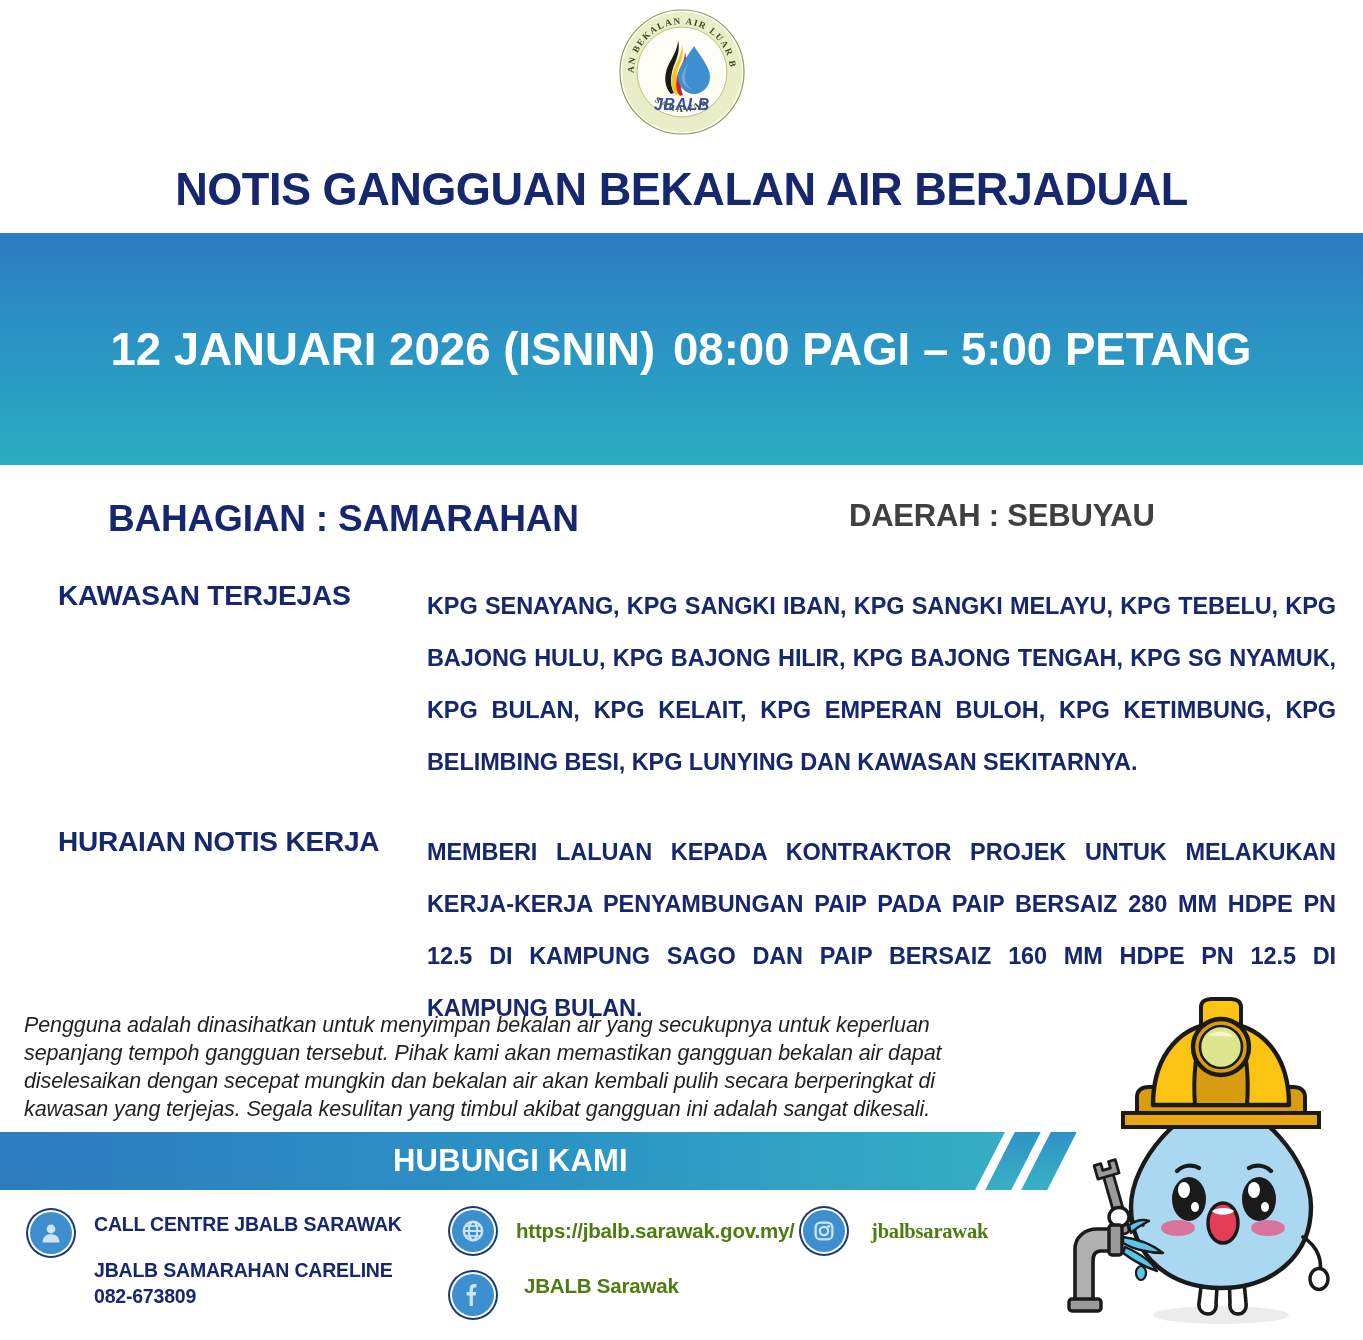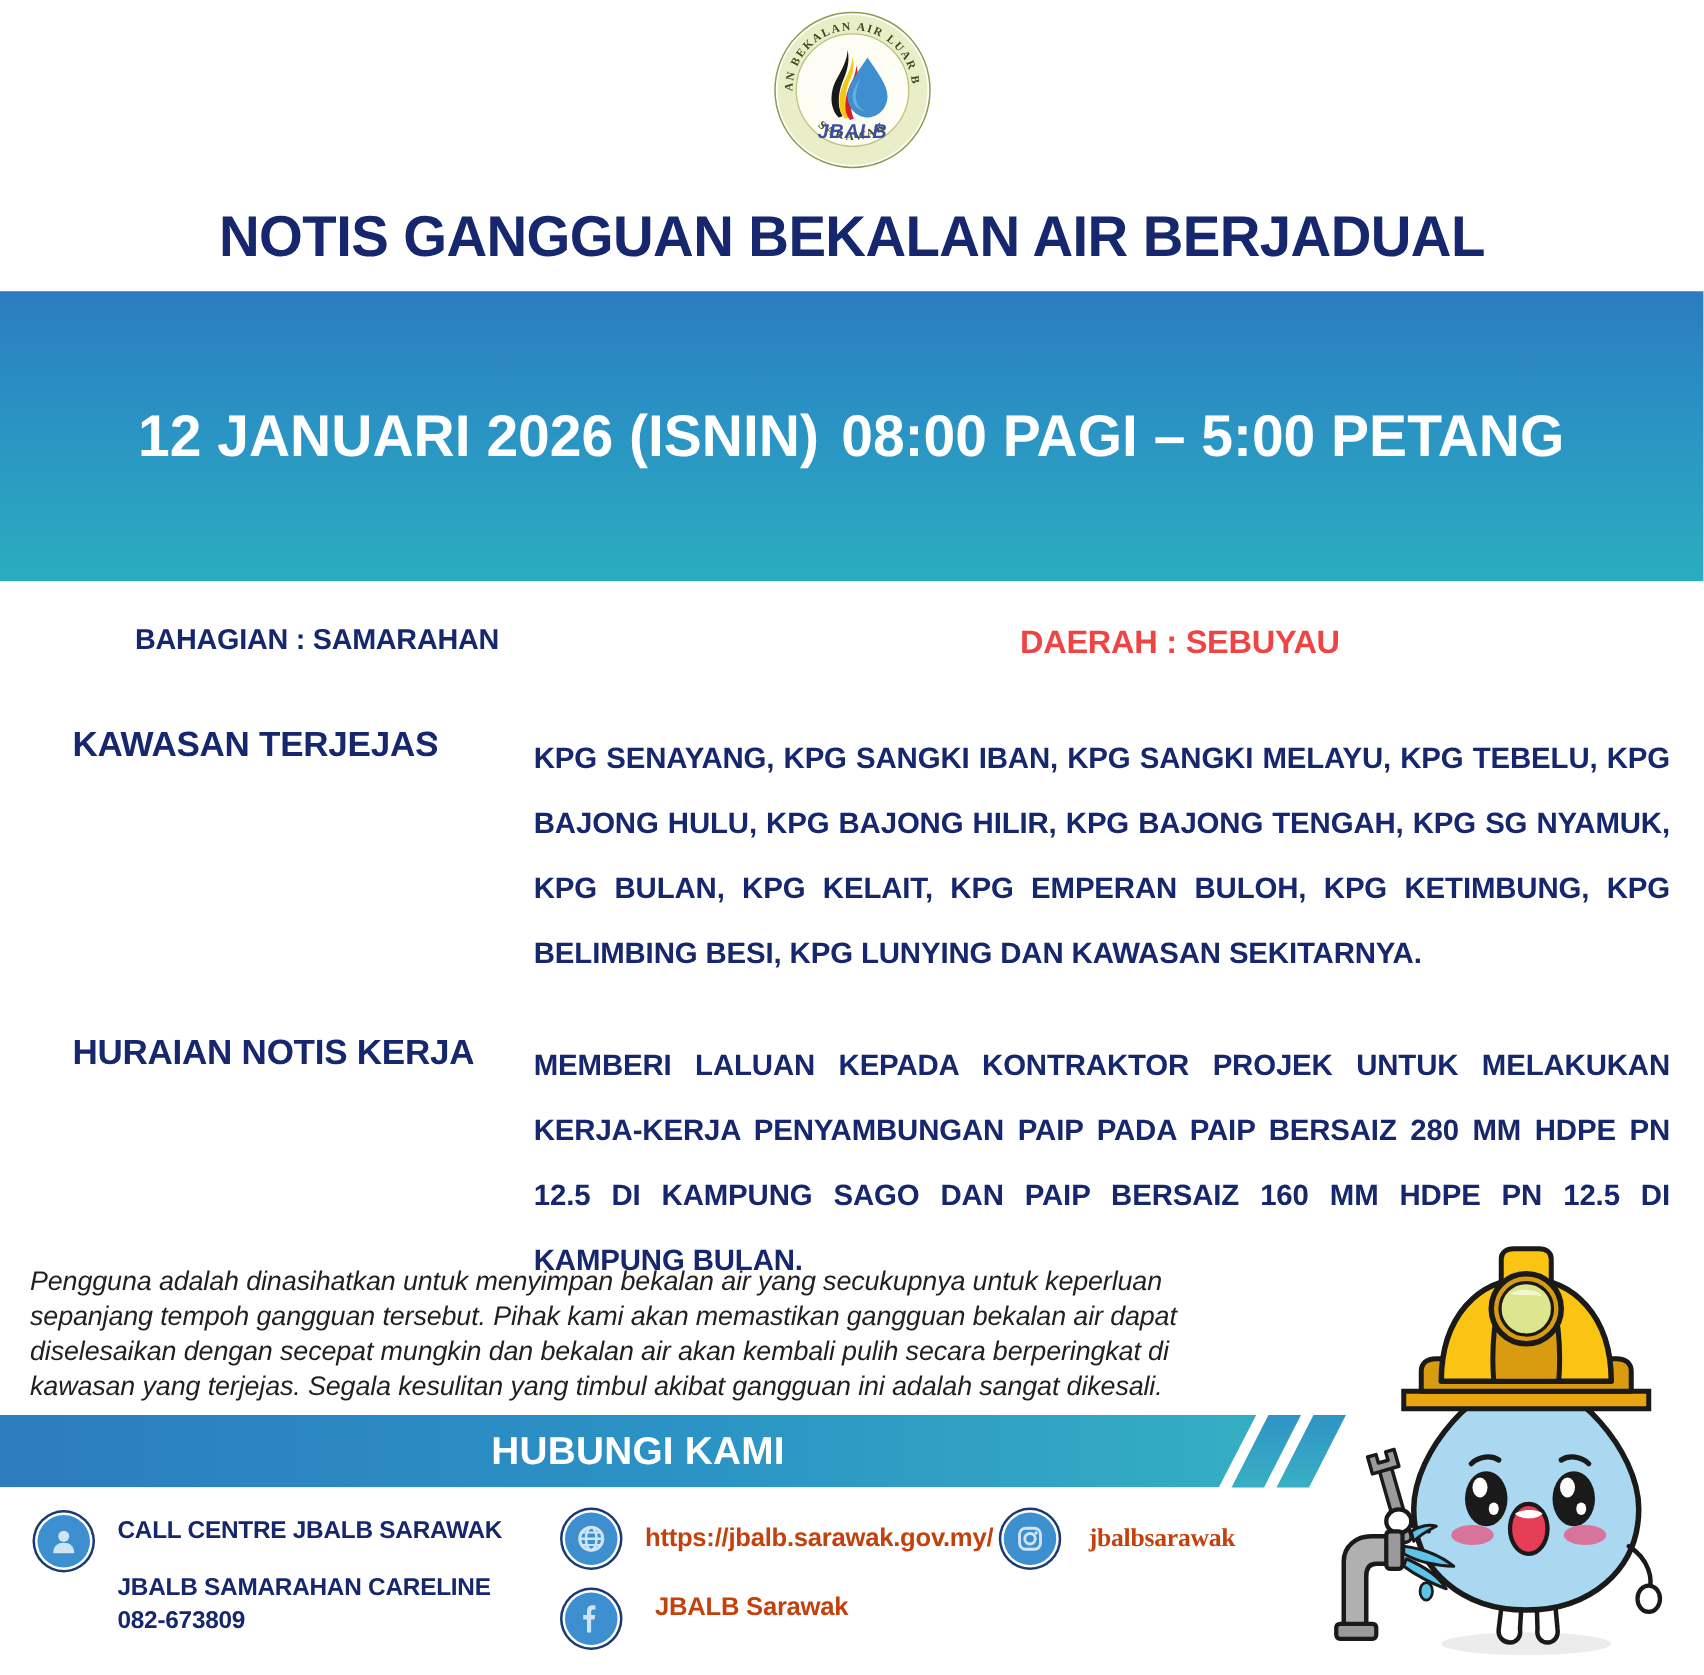--- a/index.html
+++ b/index.html
@@ -34,22 +34,22 @@
     background:linear-gradient(180deg,#2c7cbf 0%,#2a93c4 45%,#2aadbe 100%);
     display:flex;align-items:center;justify-content:center;
   }
   .date-line{
     color:#ffffff;font-size:47px;font-weight:bold;letter-spacing:0px;
     line-height:1.28;text-align:center;transform:scaleX(0.97);
   }
 
   
   .divrow{position:absolute;top:498px;left:0;width:1363px;height:40px;}
-  .divrow .bhg{position:absolute;left:108px;top:0;color:#16276e;font-size:23px;font-weight:bold;letter-spacing:-0.2px;}
-  .divrow .drh{position:absolute;left:816px;top:0;color:#ef4444;font-size:26px;font-weight:bold;letter-spacing:-0.2px;}
+  .divrow .bhg{position:absolute;left:108px;top:0;color:#16276e;font-size:37px;font-weight:bold;letter-spacing:-0.2px;}
+  .divrow .drh{position:absolute;left:849px;top:0;color:#404040;font-size:31px;font-weight:bold;letter-spacing:-0.2px;}
 
   
   .block{position:absolute;left:0;width:1363px;}
   .blk-label{
     position:absolute;left:58px;top:0;color:#16276e;
     font-size:28px;font-weight:bold;letter-spacing:-0.2px;white-space:nowrap;
   }
   .blk-colon{position:absolute;color:#16276e;font-size:23px;font-weight:bold;}
   .blk-body{
     position:absolute;left:427px;width:909px;top:0;
@@ -92,21 +92,21 @@
   }
 
   
   .contacts{position:absolute;left:0;top:1198px;width:1314px;height:142px;}
   .icon-circle{
     position:relative;width:42px;height:42px;border-radius:50%;
     background:#3d8fd0;display:flex;align-items:center;justify-content:center;
     box-shadow:0 0 0 2px #ffffff,0 0 0 4px #1b3a73;
   }
   .icon-circle svg{display:block;}
-  .ci-text{color:#c2410c;font-weight:bold;}
+  .ci-text{color:#4d7c0f;font-weight:bold;}
 
   .phone-group{position:absolute;left:30px;top:14px;display:flex;align-items:flex-start;}
   .phone-lines{margin-left:22px;}
   .pl{color:#16276e;font-weight:bold;font-size:19.5px;line-height:1.33;letter-spacing:-0.2px;}
   .pl.gap{margin-top:20px;}
 
   .web-group{position:absolute;left:452px;top:12px;display:flex;align-items:center;}
   .web-group .ci-text{margin-left:22px;font-size:20.5px;letter-spacing:-0.2px;}
   .fb-group{position:absolute;left:452px;top:76px;display:flex;align-items:flex-start;}
   .fb-group .ci-text{margin-left:30px;font-size:20.5px;letter-spacing:-0.2px;}

